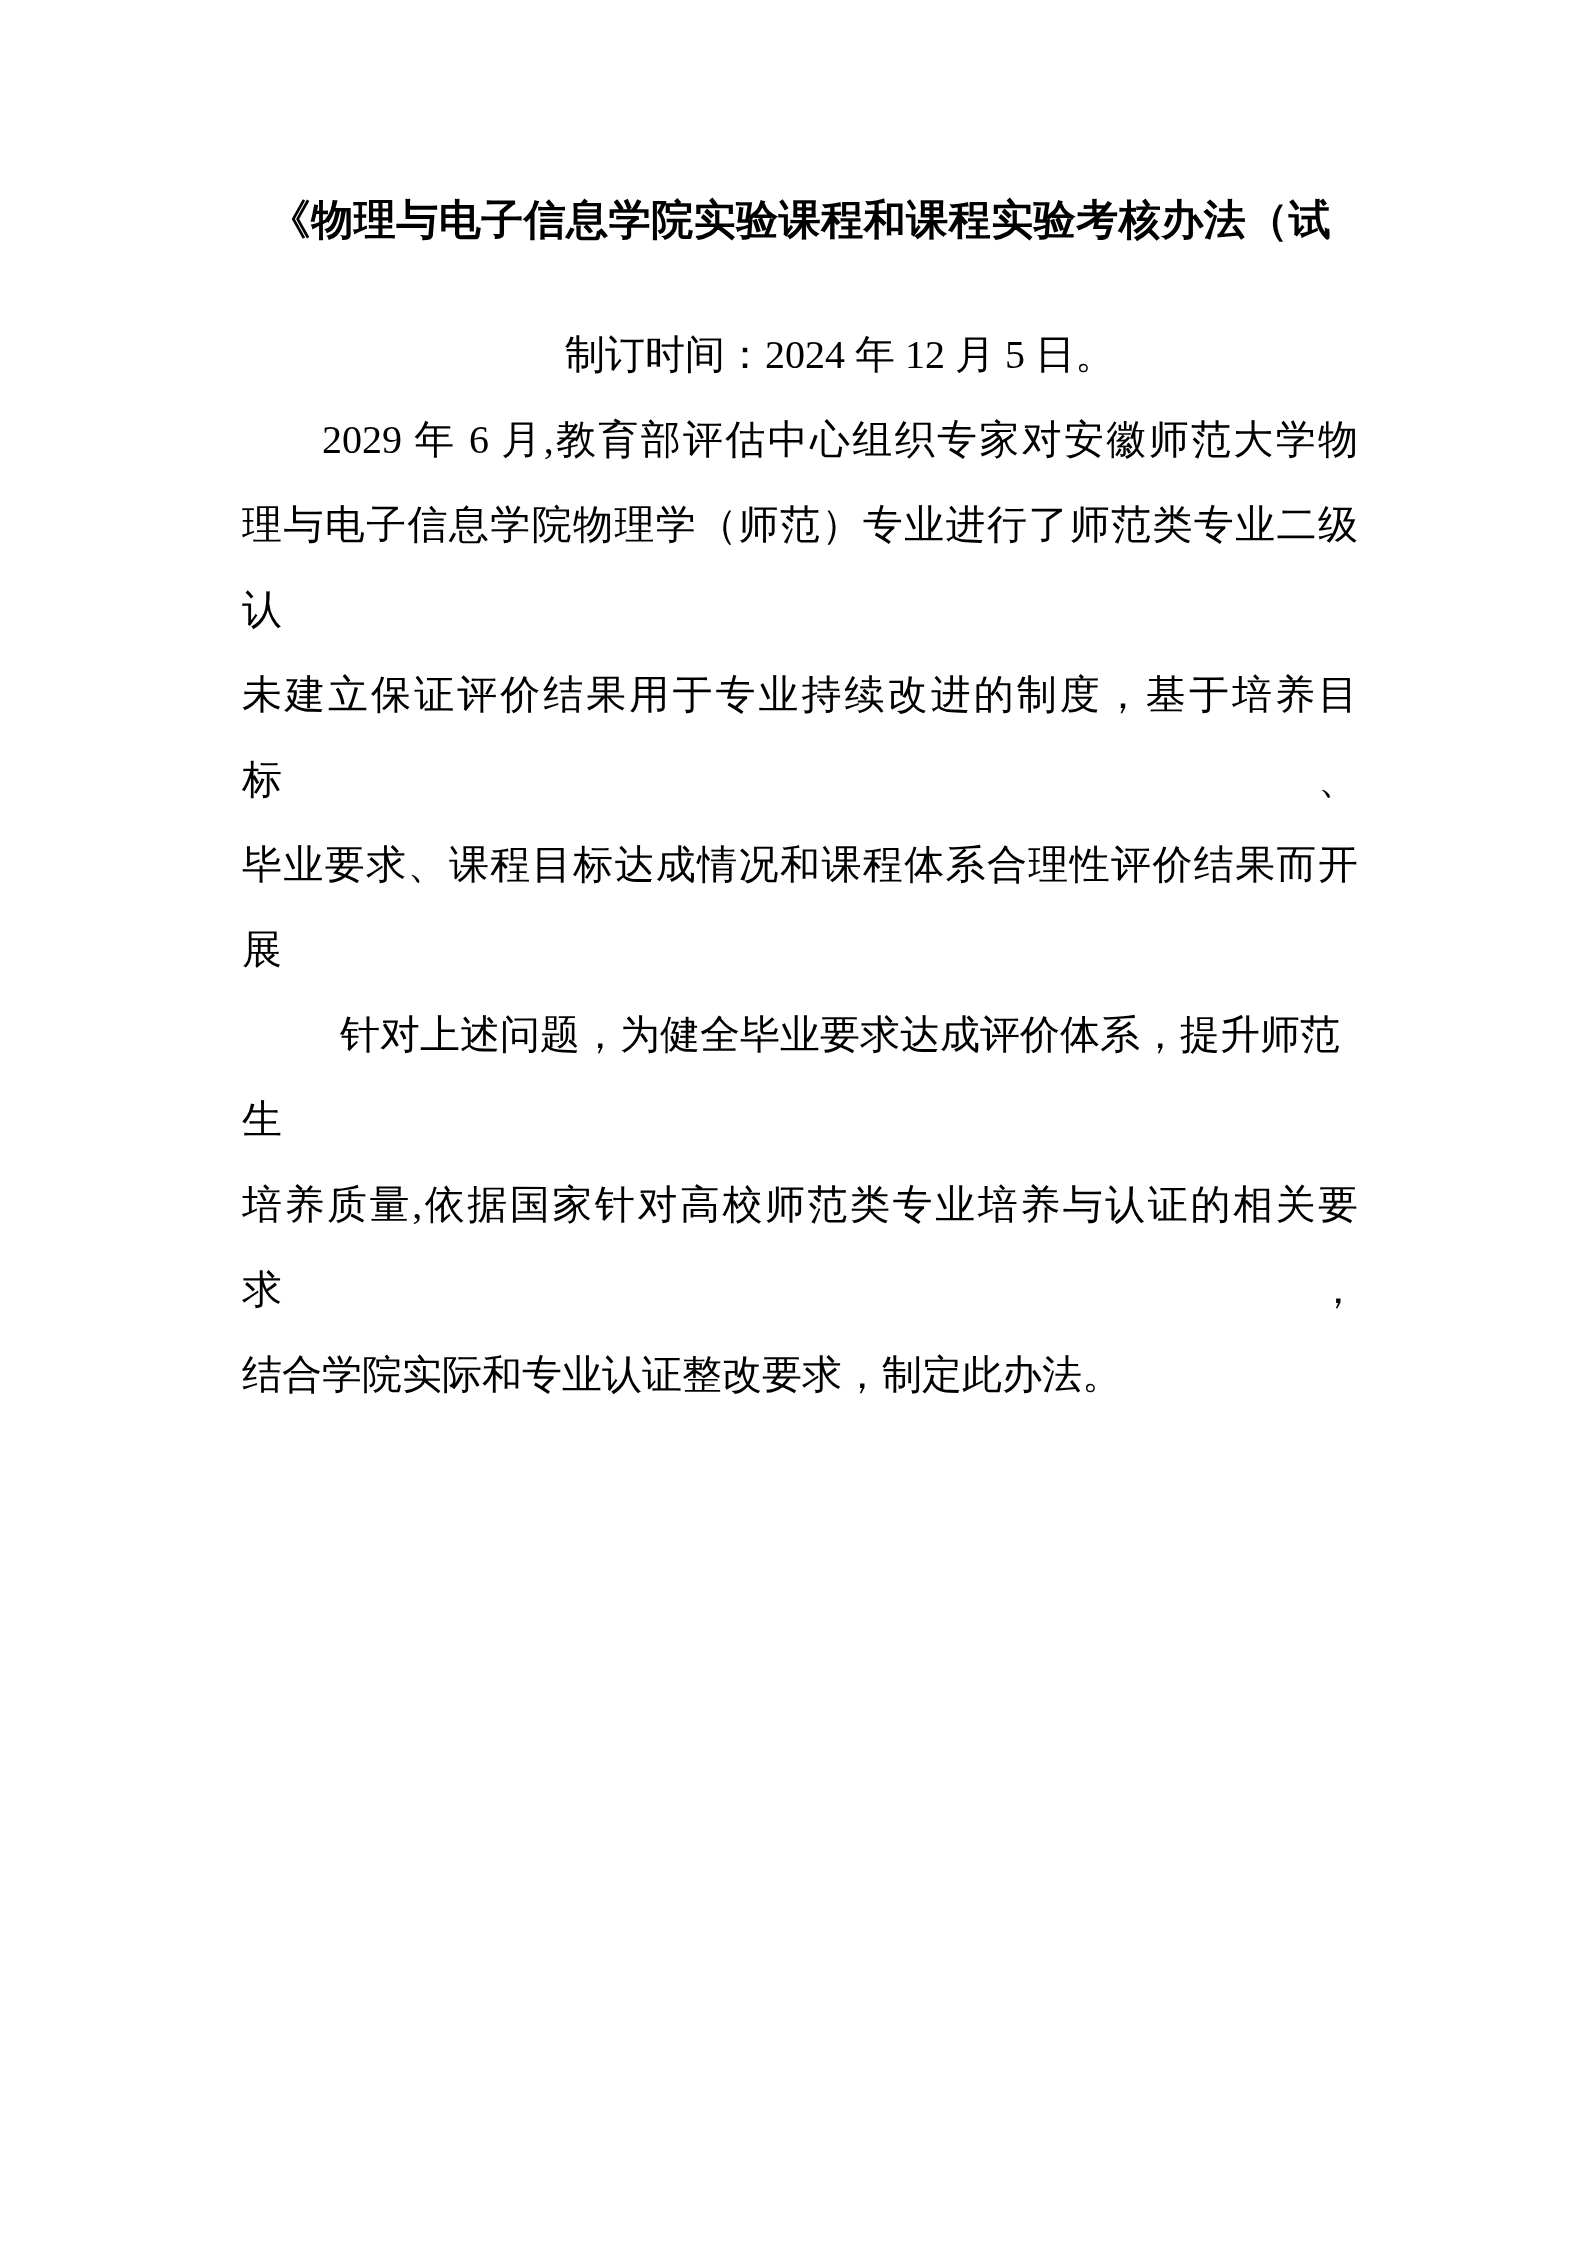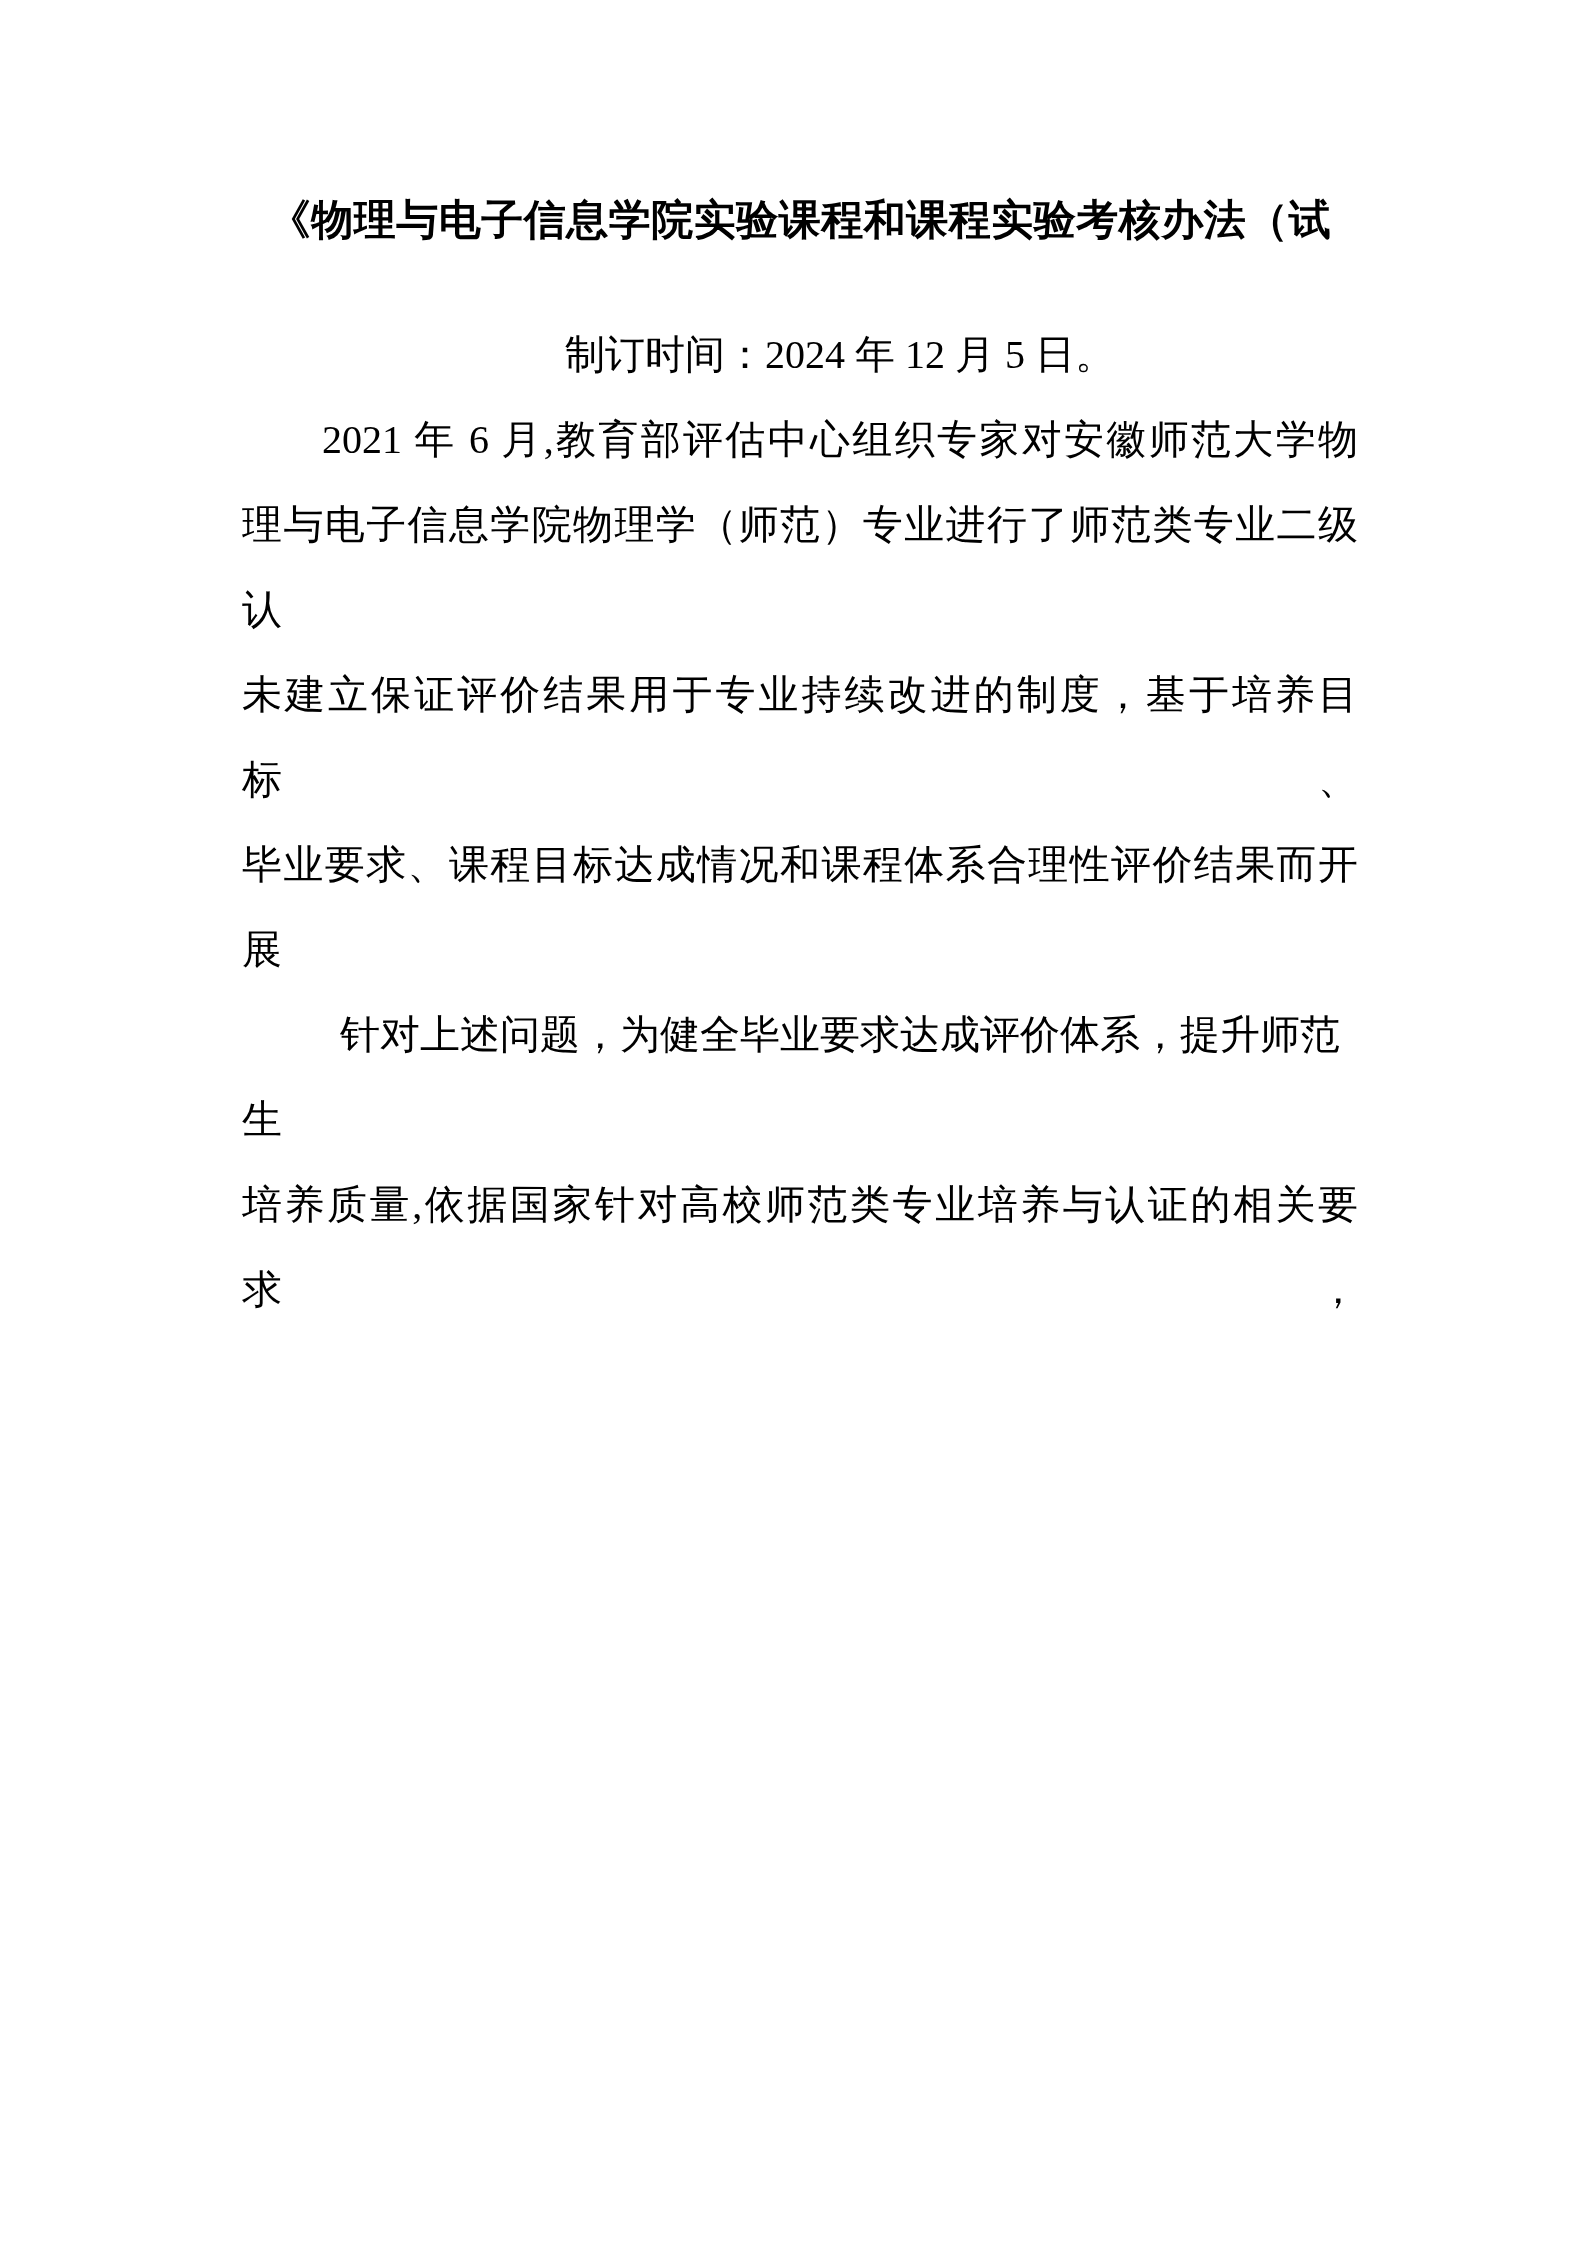--- a/index.html
+++ b/index.html
@@ -49,23 +49,24 @@
   <div class="content">
 
     <h1 class="doc-title">
       <div class="t-line">《物理与电子信息学院实验课程和课程实验考核办法（试</div>
     </h1>
 
     <div class="doc-body">
 
       <div class="line indent">制订时间：2024 年 12 月 5 日。</div>
 
-      <div class="line indent just">2021 年 6 月,教育部评估中心组织专家对安徽师范大学物</div>
+      <div class="line indent just">2029 年 6 月,教育部评估中心组织专家对安徽师范大学物</div>
       <div class="line just">理与电子信息学院物理学（师范）专业进行了师范类专业二级认</div>
       <div class="line just">未建立保证评价结果用于专业持续改进的制度，基于培养目标、</div>
       <div class="line just">毕业要求、课程目标达成情况和课程体系合理性评价结果而开展</div>
 
       <div class="line indent just">针对上述问题，为健全毕业要求达成评价体系，提升师范生</div>
       <div class="line just">培养质量,依据国家针对高校师范类专业培养与认证的相关要求，</div>
+      <div class="line">结合学院实际和专业认证整改要求，制定此办法。</div>
     </div>
 
   </div>
 </div>
 
 </body></html>

